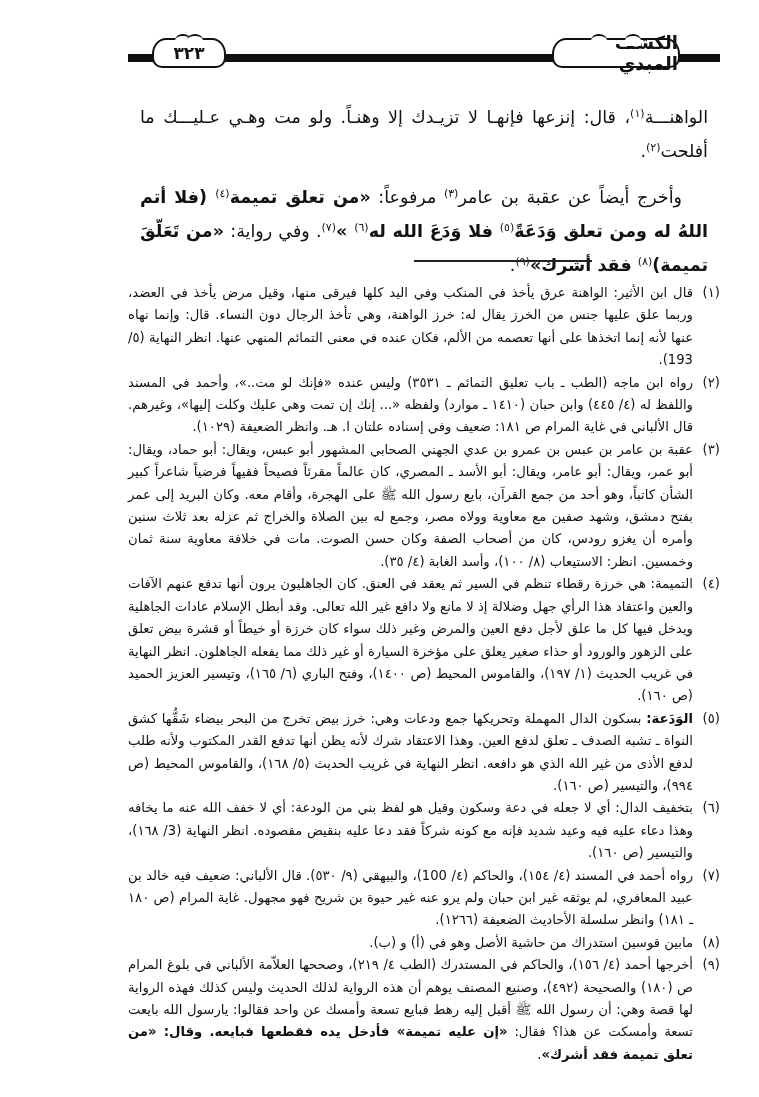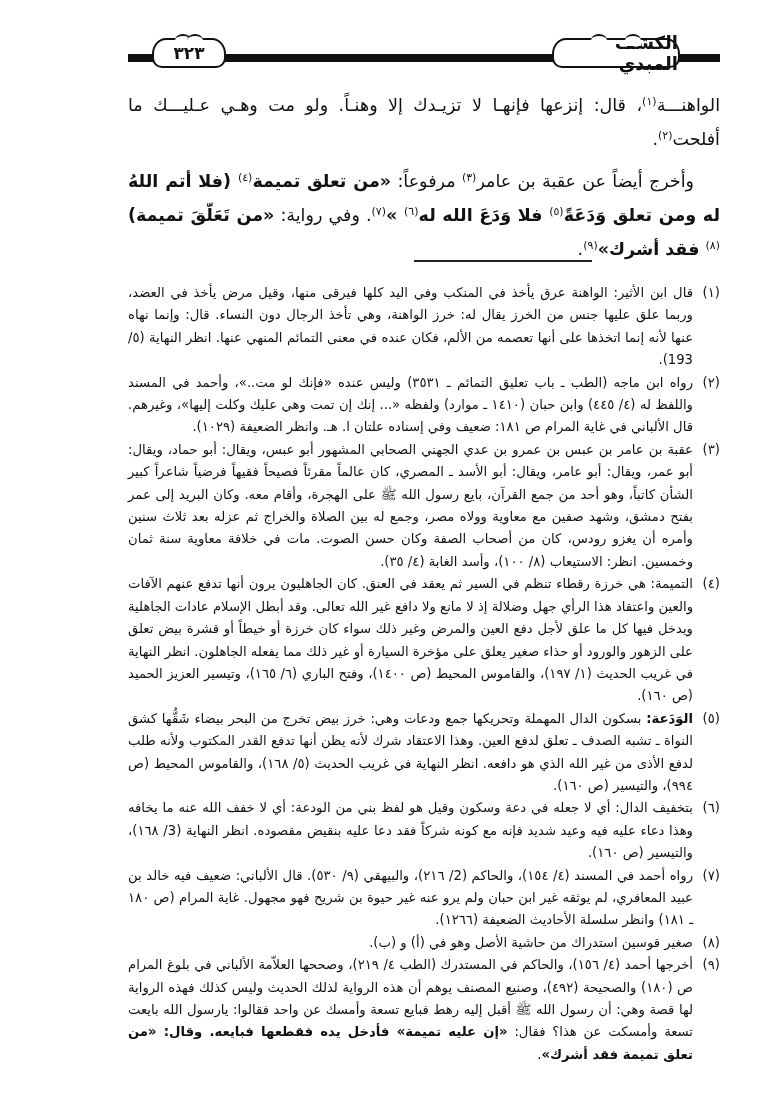--- a/index.html
+++ b/index.html
@@ -77,21 +77,21 @@
       position: absolute;
       left: 128px;
       top: 88px;
       width: 592px;
       font-size: 17.5px;
       line-height: 34px;
       text-align: justify;
       text-align-last: right;
     }
     .main-text p {
-      margin: 0;
+      margin: 12px;
     }
     .main-text p.indent {
       text-indent: 26px;
       margin-top: 8px;
     }
     .bold { font-weight: bold; }
     sup.fn {
       font-size: 11px;
       vertical-align: 6px;
       line-height: 0;
@@ -178,25 +178,25 @@
     <div class="fn-item">
       <span class="fn-num">(٥)</span>
       <span class="fn-text"><span class="bold">الوَدَعة:</span><span> بسكون الدال المهملة وتحريكها جمع ودعات وهي: خرز بيض تخرج من البحر بيضاء شَقُّها كشق النواة ـ تشبه الصدف ـ تعلق لدفع العين. وهذا الاعتقاد شرك لأنه يظن أنها تدفع القدر المكتوب ولأنه طلب لدفع الأذى من غير الله الذي هو دافعه. انظر النهاية في غريب الحديث (٥/ ١٦٨)، والقاموس المحيط (ص ٩٩٤)، والتيسير (ص ١٦٠).</span></span>
     </div>
     <div class="fn-item">
       <span class="fn-num">(٦)</span>
       <span class="fn-text">بتخفيف الدال: أي لا جعله في دعة وسكون وقيل هو لفظ بني من الودعة: أي لا خفف الله عنه ما يخافه وهذا دعاء عليه فيه وعيد شديد فإنه مع كونه شركاً فقد دعا عليه بنقيض مقصوده. انظر النهاية (3/ ١٦٨)، والتيسير (ص ١٦٠).</span>
     </div>
     <div class="fn-item">
       <span class="fn-num">(٧)</span>
-      <span class="fn-text">رواه أحمد في المسند (٤/ ١٥٤)، والحاكم (2/ ٢١٦)، والبيهقي (٩/ ٥٣٠). قال الألباني: ضعيف فيه خالد بن عبيد المعافري، لم يوثقه غير ابن حبان ولم يرو عنه غير حيوة بن شريح فهو مجهول. غاية المرام (ص ١٨٠ ـ ١٨١) وانظر سلسلة الأحاديث الضعيفة (١٢٦٦).</span>
+      <span class="fn-text">رواه أحمد في المسند (٤/ ١٥٤)، والحاكم (٤/ 100)، والبيهقي (٩/ ٥٣٠). قال الألباني: ضعيف فيه خالد بن عبيد المعافري، لم يوثقه غير ابن حبان ولم يرو عنه غير حيوة بن شريح فهو مجهول. غاية المرام (ص ١٨٠ ـ ١٨١) وانظر سلسلة الأحاديث الضعيفة (١٢٦٦).</span>
     </div>
     <div class="fn-item">
       <span class="fn-num">(٨)</span>
-      <span class="fn-text">صغير قوسين استدراك من حاشية الأصل وهو في (أ) و (ب).</span>
+      <span class="fn-text">مابين قوسين استدراك من حاشية الأصل وهو في (أ) و (ب).</span>
     </div>
     <div class="fn-item">
       <span class="fn-num">(٩)</span>
       <span class="fn-text"><span>أخرجها أحمد (٤/ ١٥٦)، والحاكم في المستدرك (الطب ٤/ ٢١٩)، وصححها العلاّمة الألباني في بلوغ المرام ص (١٨٠) والصحيحة (٤٩٢)، وصنيع المصنف يوهم أن هذه الرواية لذلك الحديث وليس كذلك فهذه الرواية لها قصة وهي: أن رسول الله ﷺ أقبل إليه رهط فبايع تسعة وأمسك عن واحد فقالوا: يارسول الله بايعت تسعة وأمسكت عن هذا؟ فقال: </span><span class="bold">«إن عليه تميمة» فأدخل يده فقطعها فبايعه. وقال: «من تعلق تميمة فقد أشرك»</span><span>.</span></span>
     </div>
   </div>
 
 </div>
 
 </body></html>

